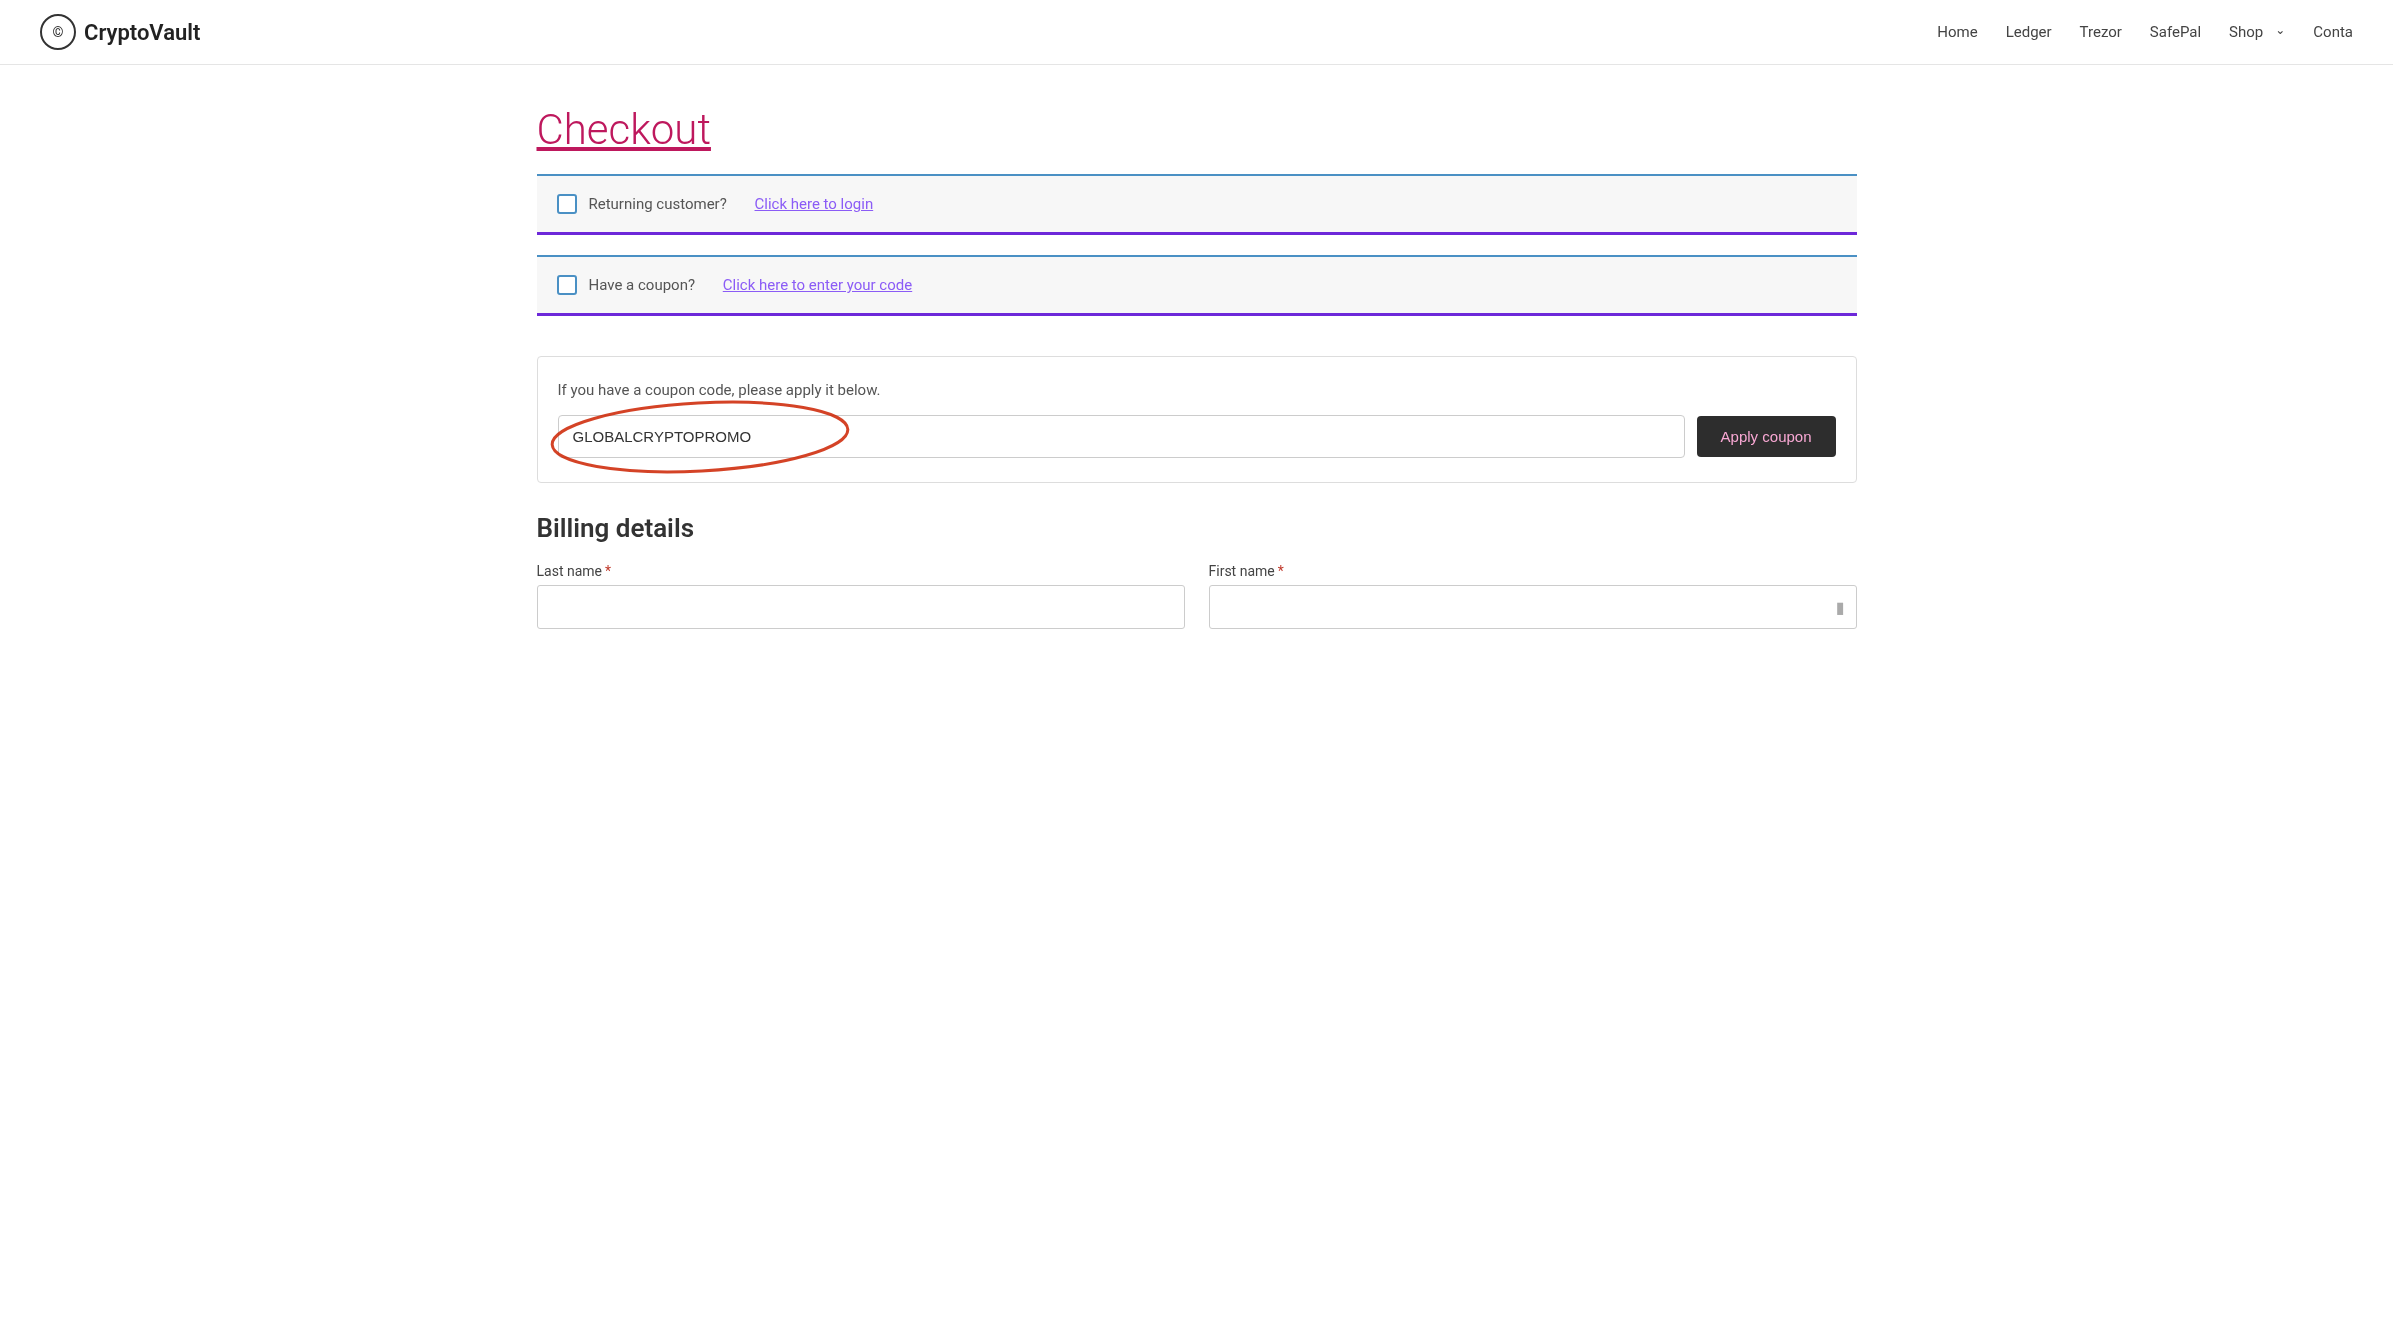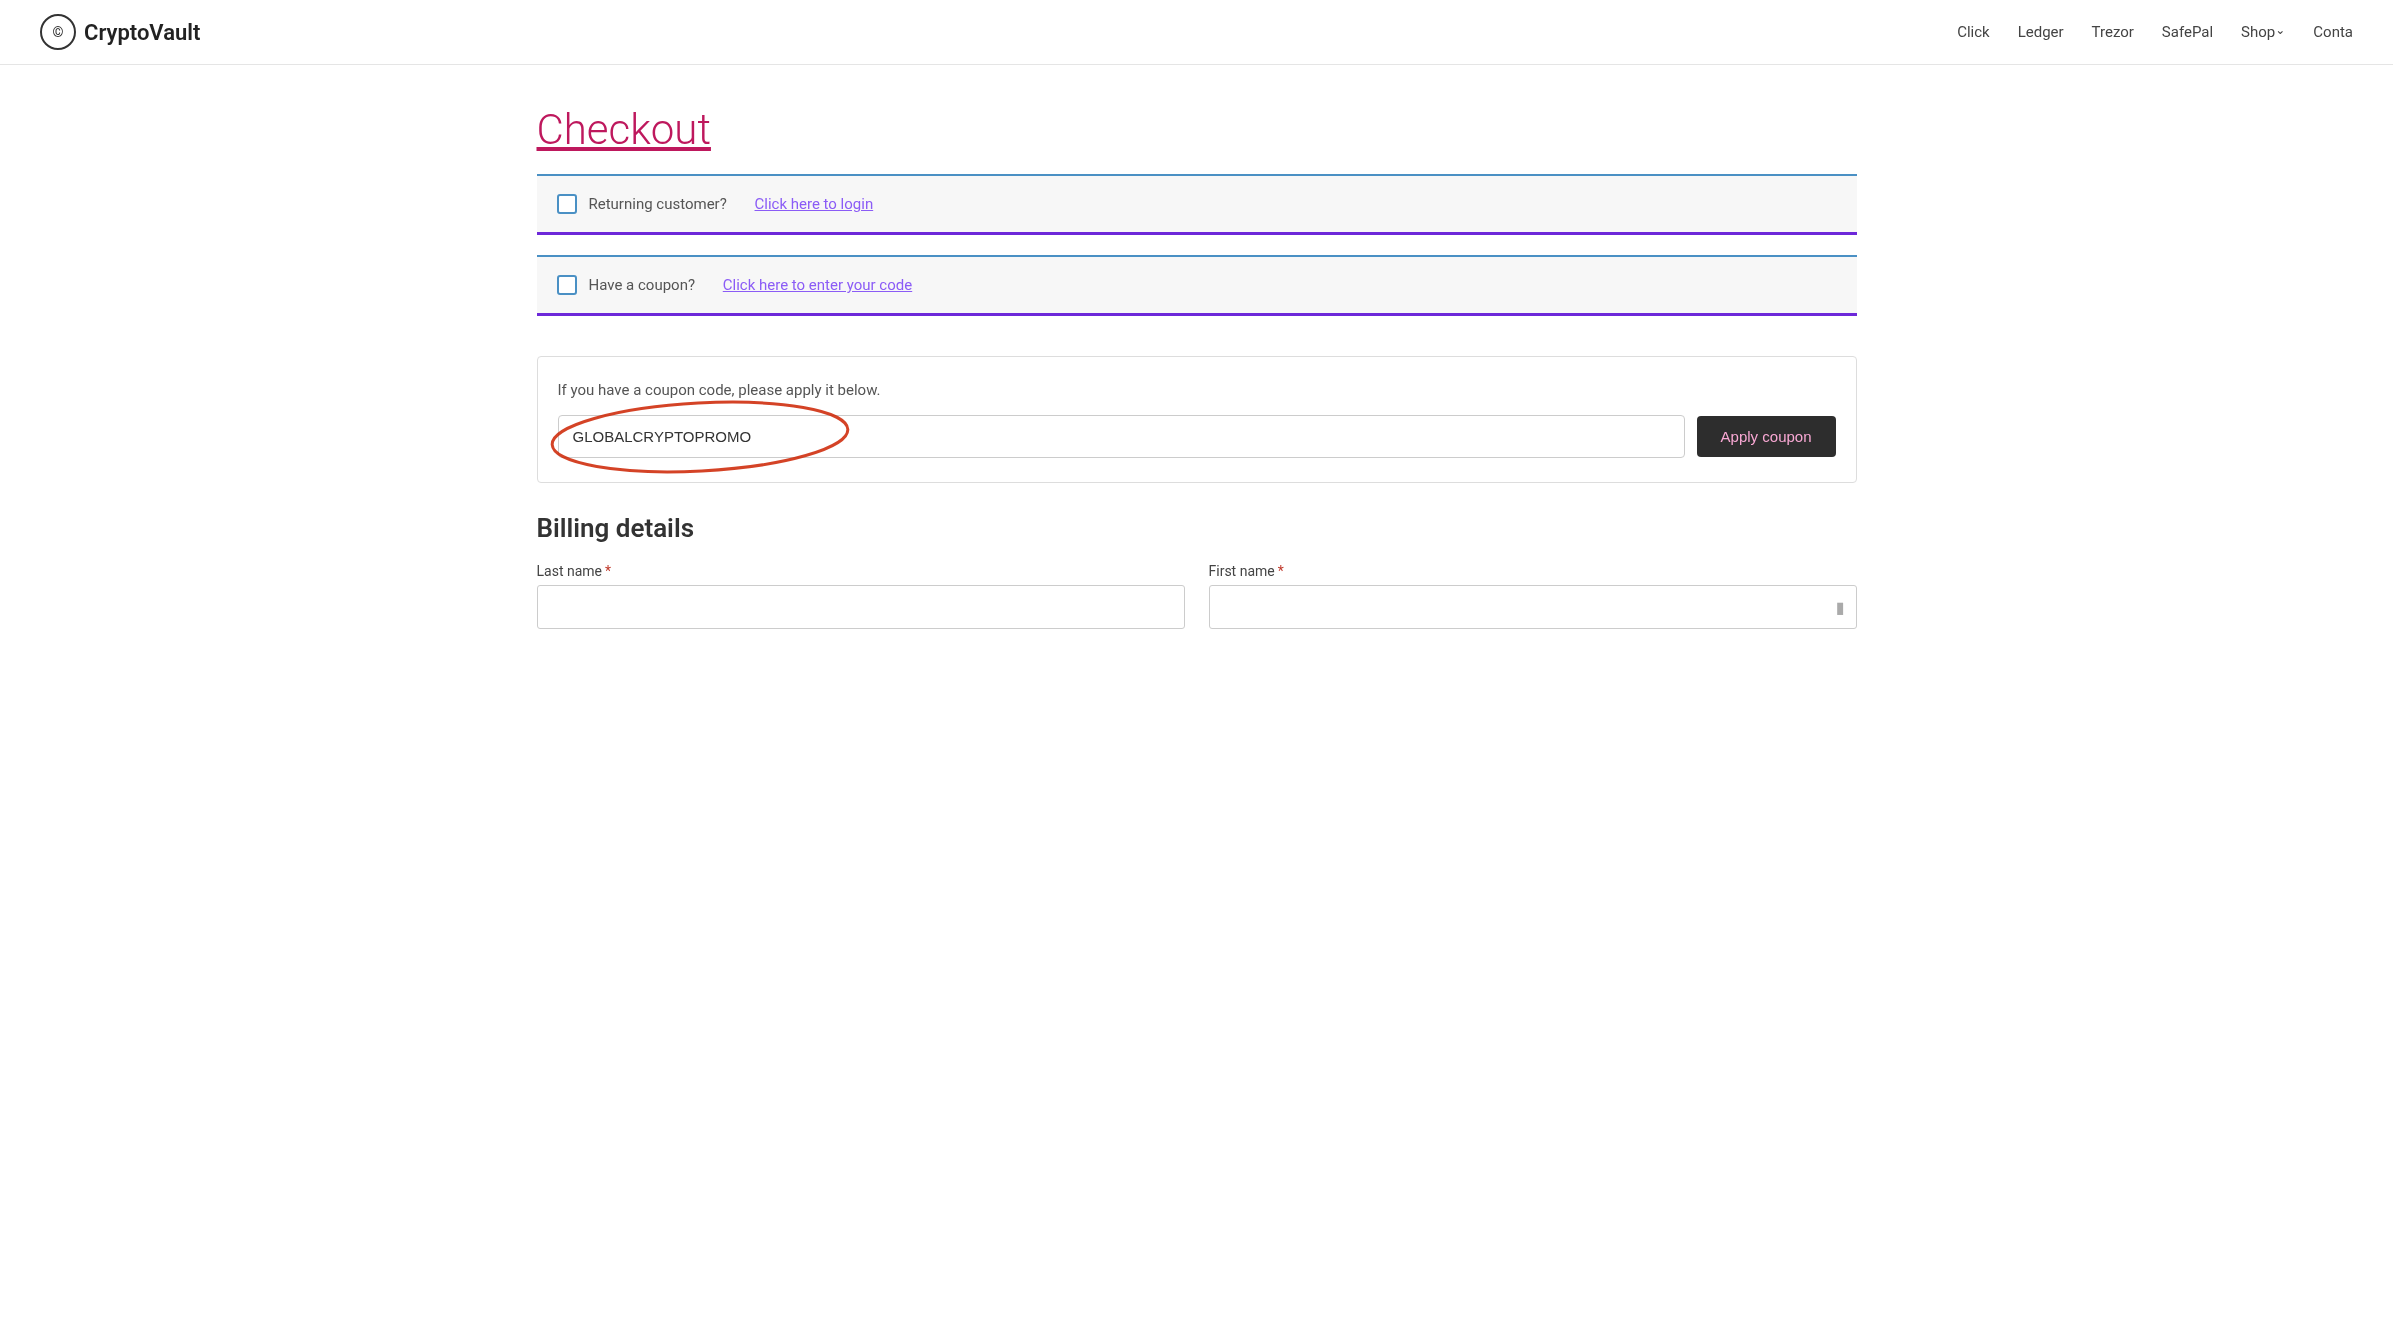--- a/index.html
+++ b/index.html
@@ -56,21 +56,21 @@
 
     .nav a {
       text-decoration: none;
       color: #444;
       font-size: 15px;
     }
 
     .nav .shop-link {
       display: flex;
       align-items: flex-start;
-      gap: 0;
+      gap: 12px;
     }
 
     
     .main {
       max-width: 1400px;
       margin: 0 auto;
       padding: 40px 40px 60px 40px;
     }
 
     .page-title {
@@ -238,21 +238,21 @@
   </style>
 </head>
 <body>
 
 <header class="header">
   <a class="logo" href="#">
     <span class="logo-icon">©</span>
     <span>CryptoVault</span>
   </a>
   <nav class="nav">
-    <a href="#">Click</a>
+    <a href="#">Home</a>
     <a href="#">Ledger</a>
     <a href="#">Trezor</a>
     <a href="#">SafePal</a>
     <a href="#" class="shop-link">
       <span>Shop</span>
       <span style="font-size:12px;">⌄</span>
     </a>
     <a href="#">Conta</a>
   </nav>
 </header>

